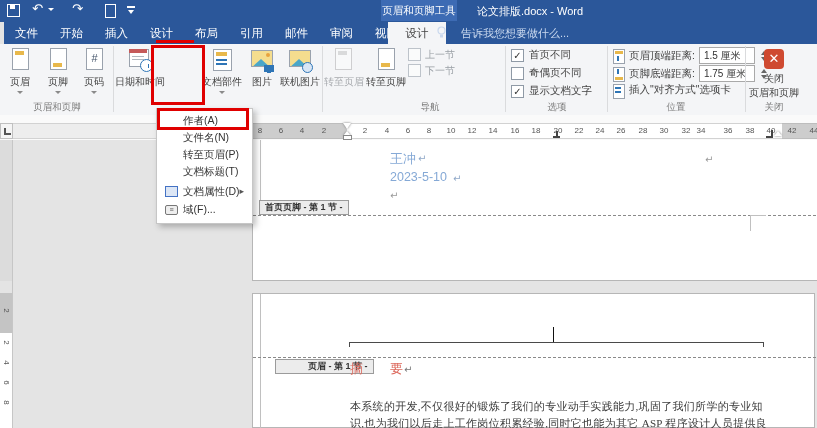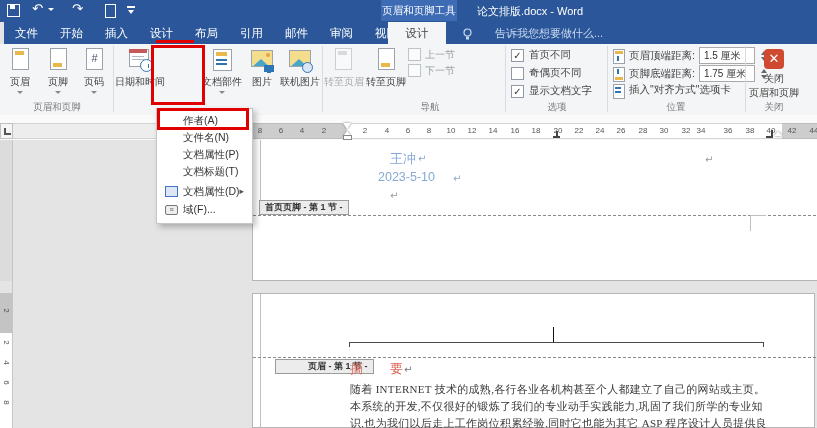--- a/index.html
+++ b/index.html
@@ -6,21 +6,21 @@
   body{font-family:"Liberation Sans","DejaVu Sans",sans-serif;}
   #app{position:relative;width:817px;height:428px;overflow:hidden;background:#e4e4e4;font-size:11px;color:#444;}
   .abs{position:absolute;}
   
   .titlebar{left:0;top:0;width:817px;height:22px;background:#2b579a;}
   .tabrow{left:4px;top:22px;width:817px;height:22px;background:#2b579a;display:flex;align-items:center;}
   .tab{color:#fff;font-size:11.5px;padding:0 11px;line-height:22px;white-space:nowrap;}
   .ctx-tool{left:381px;top:0;width:76px;height:21px;background:#3d6bb4;color:#fff;font-size:10.5px;text-align:center;line-height:21px;white-space:nowrap;}
   .doc-title{left:477px;top:4px;color:#fff;font-size:11px;white-space:nowrap;}
   .ctx-tab{left:388px;top:22px;width:58px;height:22px;background:#f4f5f7;color:#444;font-size:11.5px;text-align:center;line-height:22px;}
-  .tellme{left:462px;top:26px;color:#c9d8ee;font-size:11px;display:flex;align-items:flex-end;gap:22px;}
+  .tellme{left:436px;top:26px;color:#c9d8ee;font-size:11px;display:flex;align-items:flex-start;gap:14px;}
   .qat-icon{color:#fff;font-size:13px;top:2px;}
   .savebox{left:7px;top:4px;width:11px;height:11px;border:1.5px solid #fff;}
   .savebox .in{position:absolute;left:2px;top:0px;width:5px;height:4px;background:#fff;}
   .newdoc{left:105px;top:4px;width:9px;height:12px;border:1.3px solid #fff;}
   .qatmore{left:127px;top:6px;width:8px;}
   .qatmore .bar{height:1.5px;background:#fff;margin-bottom:2px;}
   .qatmore .tri{width:0;height:0;border-left:3.5px solid transparent;border-right:3.5px solid transparent;border-top:4px solid #fff;margin:0 auto;}
   .tri-dn{width:0;height:0;border-left:3px solid transparent;border-right:3px solid transparent;border-top:3.5px solid #8a8a8a;margin:2px auto 0;}
   
   .ribbon{left:0;top:44px;width:817px;height:71px;background:#f4f5f7;border-bottom:1px solid #d0d0d2;}
@@ -334,49 +334,48 @@
     <span class="vnum" style="top:218px;">4</span>
     <span class="vnum" style="top:238px;">6</span>
     <span class="vnum" style="top:258px;">8</span>
   </div>
 
   <div class="abs pagew" style="left:252px;top:140px;width:624px;height:141px;">
     <div class="tb-line" style="left:7px;top:0;width:1px;height:75px;"></div>
     <span class="fieldtxt" style="left:137px;top:10px;font-size:13px;">王冲</span>
     <span class="pilcrow" style="left:165px;top:13px;">↵</span>
     <span class="pilcrow" style="left:452px;top:14px;color:#999;">↵</span>
-    <span class="fieldtxt" style="left:125px;top:30px;font-size:12.5px;">2023-5-10</span>
+    <span class="fieldtxt" style="left:137px;top:30px;font-size:12.5px;">2023-5-10</span>
     <span class="pilcrow" style="left:200px;top:33px;">↵</span>
     <span class="pilcrow" style="left:137px;top:50px;color:#999;">↵</span>
     <div class="seclabel" style="left:6px;top:60px;">首页页脚 - 第 1 节 -</div>
     <div class="dashline" style="left:0;top:75px;width:563px;"></div>
     <div class="tb-line" style="left:497px;top:75px;width:1px;height:16px;"></div>
     <div class="tb-line" style="left:497px;top:75px;width:16px;height:1px;"></div>
   </div>
 
   <div class="abs pagew" style="left:252px;top:293px;width:563px;height:135px;border-top:1px solid #b6b6b6;">
     <div class="tb-line" style="left:7px;top:0;width:1px;height:135px;"></div>
     <div style="position:absolute;left:96px;top:48px;width:415px;height:1px;background:#4a4a4a;"></div>
     <div style="position:absolute;left:96px;top:48px;width:1px;height:5px;background:#4a4a4a;"></div>
     <div style="position:absolute;left:510px;top:48px;width:1px;height:5px;background:#4a4a4a;"></div>
     <div style="position:absolute;left:300px;top:33px;width:1px;height:15px;background:#111;"></div>
     <div class="dashline" style="left:0;top:63px;width:563px;"></div>
     <div class="seclabel" style="left:22px;top:65px;padding-left:32px;">页眉 - 第 1 节 -</div>
     <span class="redtxt" style="left:97px;top:66px;">摘</span>
     <span class="redtxt" style="left:137px;top:66px;">要</span>
     <span class="pilcrow" style="left:151px;top:70px;color:#777;">↵</span>
-    <span class="bodyline" style="left:97px;top:88px;">随着 INTERNET 技术的成熟,各行各业各机构甚至个人都建立了自己的网站或主页。</span>
     <span class="bodyline" style="left:97px;top:105px;">本系统的开发,不仅很好的锻炼了我们的专业动手实践能力,巩固了我们所学的专业知</span>
     <span class="bodyline" style="left:97px;top:122px;">识,也为我们以后走上工作岗位积累经验,同时它也能为其它 ASP 程序设计人员提供良</span>
   </div>
 
   <div class="abs menu">
     <div class="mitem" style="top:3px;">作者(A)</div>
     <div class="mitem" style="top:20px;">文件名(N)</div>
-    <div class="mitem" style="top:37px;">文档属性(P)</div>
+    <div class="mitem" style="top:37px;">转至页眉(P)</div>
     <div class="mitem" style="top:54px;">文档标题(T)</div>
     <div class="mitem" style="top:74px;">
       <div class="mic"></div>
       <span>文档属性(D)</span>
       <span class="msub">▸</span>
     </div>
     <div class="mitem" style="top:92px;">
       <div class="mic2">≡</div>
       <span>域(F)...</span>
     </div>

